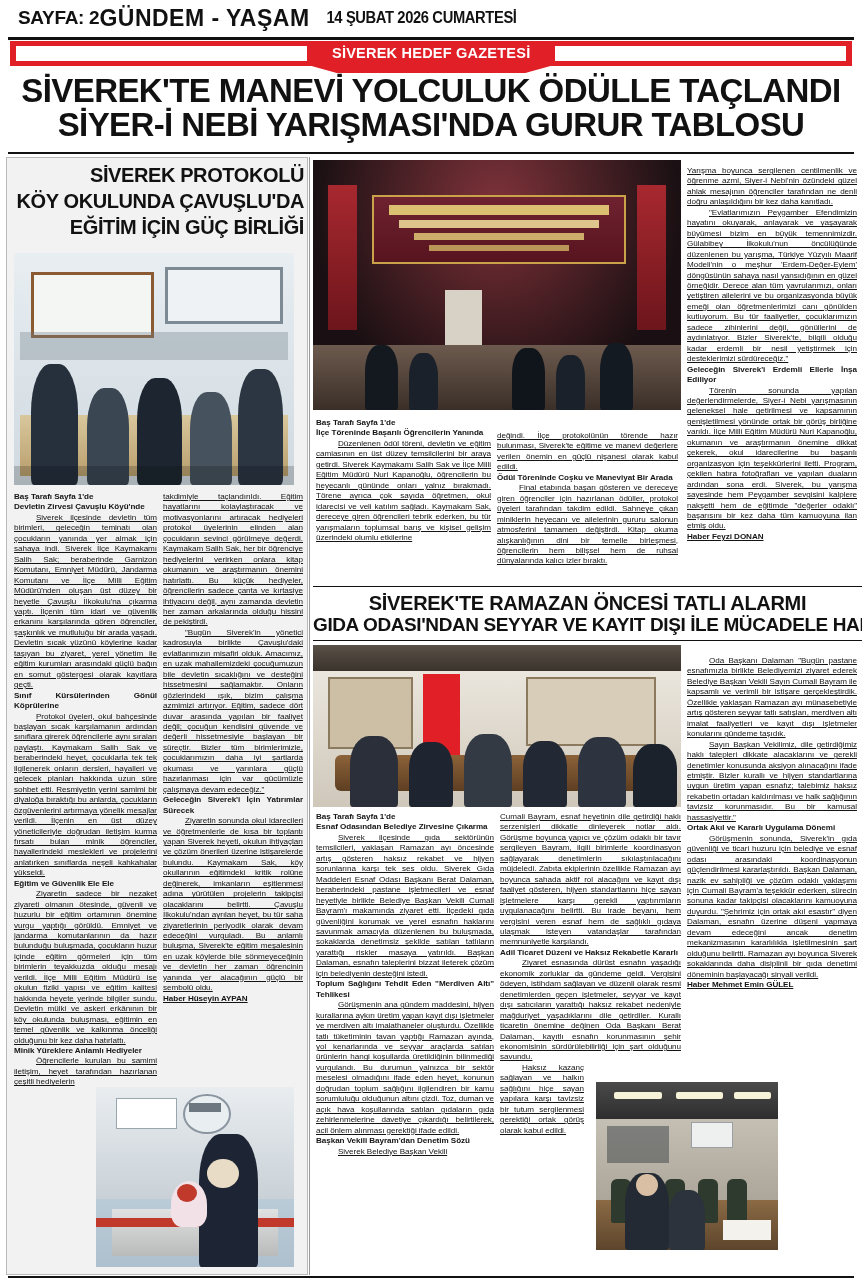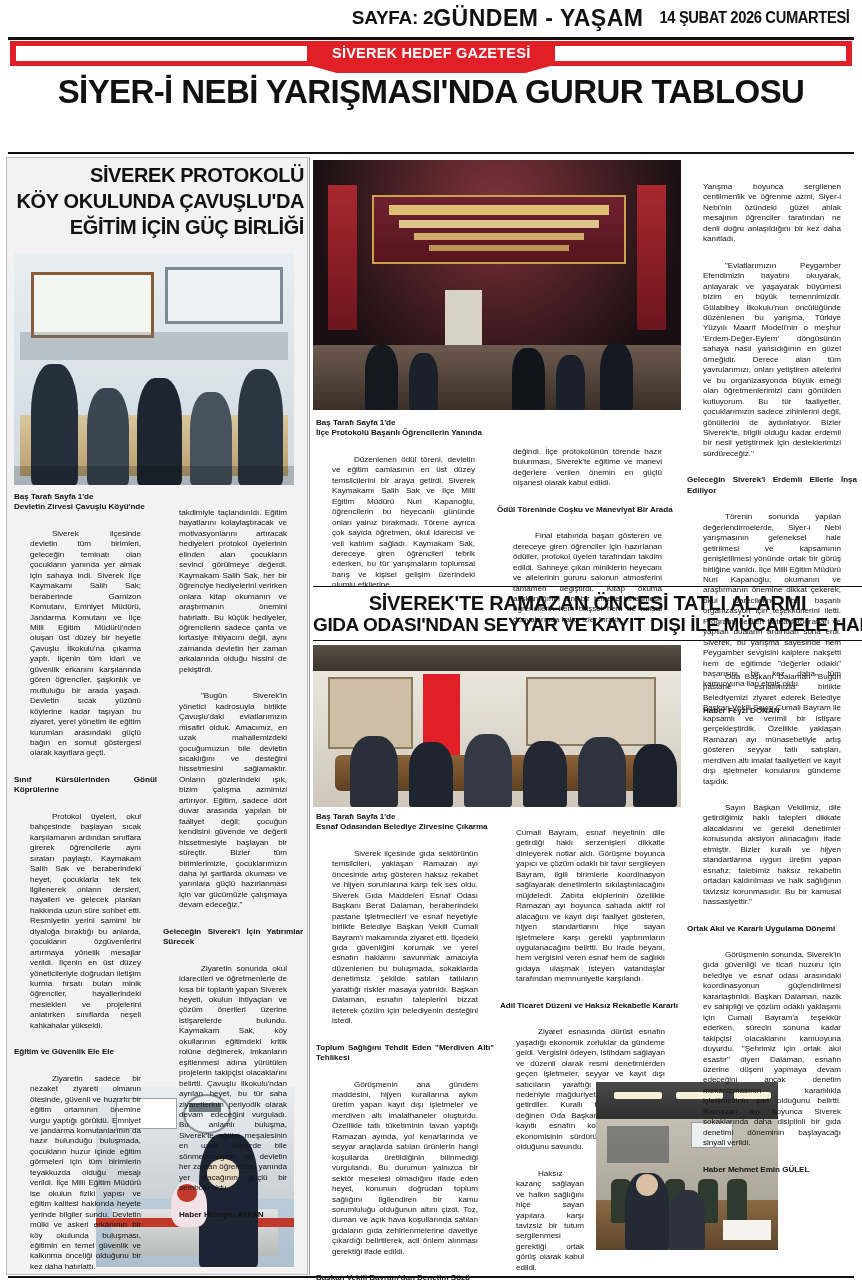--- a/index.html
+++ b/index.html
@@ -17,22 +17,22 @@
     color: #111;
   }
 
   
   .masthead {
     position: absolute;
     left: 0; top: 0;
     width: 862px; height: 36px;
     display: flex;
     align-items: center;
-    justify-content: flex-end;
-    padding: 0 12px;
+    justify-content: flex-start;
+    padding: 0 18px;
     box-sizing: border-box;
   }
   .mh-left {
     font-size: 19px;
     font-weight: bold;
     letter-spacing: -0.3px;
   }
   .mh-center {
     font-size: 23px;
     font-weight: bold;
@@ -151,21 +151,21 @@
 
   
   .col {
     position: absolute;
     font-size: 8.1px;
     line-height: 10.45px;
     text-align: justify;
     color: #141414;
     letter-spacing: -0.05px;
   }
-  .col p { margin: 16px; }
+  .col p { margin: 0; text-decoration: underline; }
   .col p.ind { text-indent: 22px; }
   .col h4 {
     margin: 0;
     font-size: 8.1px;
     line-height: 10.45px;
     font-weight: bold;
   }
   .col .by { font-weight: bold; }
 
   
@@ -238,20 +238,21 @@
 
   <div class="redbar">
     <div class="inner-left"></div>
     <div class="inner-right"></div>
     <div class="redbar-tab">
       <span>SİVEREK HEDEF GAZETESİ</span>
     </div>
   </div>
 
   <div class="main-head">
+    <div class="l1">SİVEREK'TE MANEVİ YOLCULUK ÖDÜLLE TAÇLANDI</div>
     <div class="l2">SİYER-İ NEBİ YARIŞMASI'NDA GURUR TABLOSU</div>
   </div>
   <div class="rule-head"></div>
 
   <div class="left-box"></div>
   <div class="left-head">
     <div>SİVEREK PROTOKOLÜ</div>
     <div>KÖY OKULUNDA ÇAVUŞLU'DA</div>
     <div>EĞİTİM İÇİN GÜÇ BİRLİĞİ</div>
   </div>
@@ -319,21 +320,21 @@
     <div style="position:absolute; left:36%; bottom:26%; width:10%; height:22%; background:#d8d2c6;"></div>
     <div class="p-person" style="left:14%; width:9%; height:26%; background:#14181f;"></div>
     <div class="p-person" style="left:26%; width:8%; height:23%; background:#1b212a;"></div>
     <div class="p-person" style="left:54%; width:9%; height:25%; background:#10151b;"></div>
     <div class="p-person" style="left:66%; width:8%; height:22%; background:#1b212a;"></div>
     <div class="p-person" style="left:78%; width:9%; height:27%; background:#141a22;"></div>
   </div>
 
   <div class="col" style="left:316px; top:418px; width:175px;">
     <h4>Baş Tarafı Sayfa 1'de</h4>
-    <h4>İlçe Protokolü Başarılı Öğrencilerin Yanında</h4>
+    <h4>İlçe Töreninde Başarılı Öğrencilerin Yanında</h4>
     <p class="ind">Düzenlenen ödül töreni, devletin ve eğitim camiasının en üst düzey temsilcilerini bir araya getirdi. Siverek Kaymakamı Salih Sak ve İlçe Milli Eğitim Müdürü Nuri Kapanoğlu, öğrencilerin bu heyecanlı gününde onları yalnız bırakmadı. Törene ayrıca çok sayıda öğretmen, okul idarecisi ve veli katılım sağladı. Kaymakam Sak, dereceye giren öğrencileri tebrik ederken, bu tür yarışmaların toplumsal barış ve kişisel gelişim üzerindeki olumlu etkilerine</p>
   </div>
 
   <div class="col" style="left:497px; top:431px; width:181px;">
     <p>değindi. İlçe protokolünün törende hazır bulunması, Siverek'te eğitime ve manevi değerlere verilen önemin en güçlü nişanesi olarak kabul edildi.</p>
     <h4>Ödül Töreninde Coşku ve Maneviyat Bir Arada</h4>
     <p class="ind">Final etabında başarı gösteren ve dereceye giren öğrenciler için hazırlanan ödüller, protokol üyeleri tarafından takdim edildi. Sahneye çıkan miniklerin heyecanı ve ailelerinin gururu salonun atmosferini tamamen değiştirdi. Kitap okuma alışkanlığının dini bir temelle birleşmesi, öğrencilerin hem bilişsel hem de ruhsal dünyalarında kalıcı izler bıraktı.</p>
   </div>
 
   <div class="col" style="left:687px; top:166px; width:170px;">

